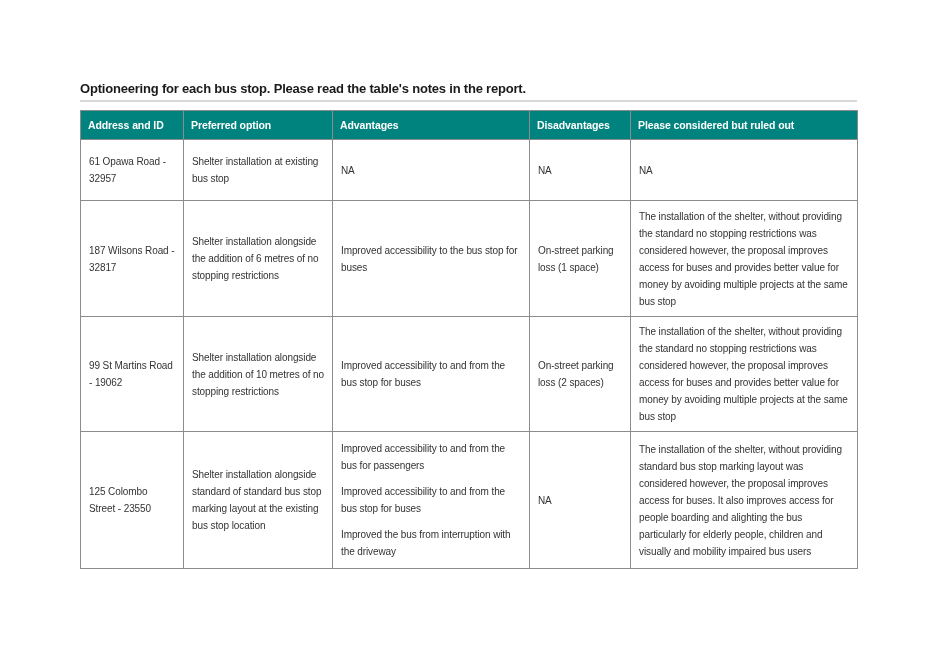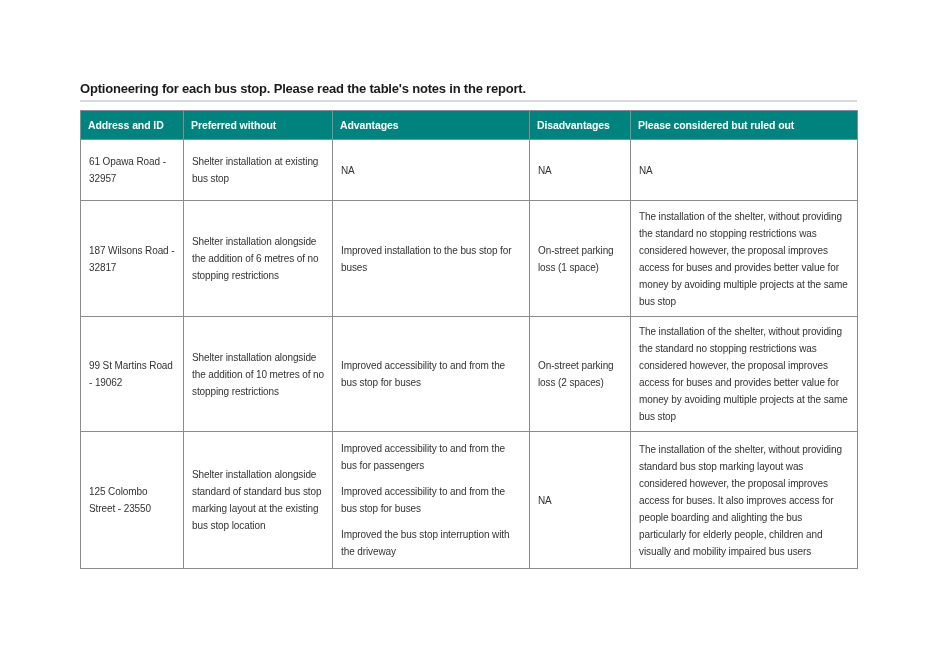--- a/index.html
+++ b/index.html
@@ -84,21 +84,21 @@
     <colgroup>
       <col class="c1">
         <col class="c2">
         <col class="c3">
         <col class="c4">
         <col class="c5">
     </colgroup>
     <thead>
       <tr>
         <th>Address and ID</th>
-        <th>Preferred without</th>
+        <th>Preferred option</th>
         <th>Advantages</th>
         <th>Disadvantages</th>
         <th>Please considered but ruled out</th>
       </tr>
     </thead>
     <tbody id="table-body">
         <tr>
           <td>
             <p>61 Opawa Road - 32957</p>
           </td>
@@ -116,21 +116,21 @@
           </td>
         </tr>
         <tr>
           <td>
             <p>187 Wilsons Road - 32817</p>
           </td>
           <td>
             <p>Shelter installation alongside the addition of 6 metres of no stopping restrictions</p>
           </td>
           <td>
-            <p>Improved installation to the bus stop for buses</p>
+            <p>Improved accessibility to the bus stop for buses</p>
           </td>
           <td>
             <p>On-street parking loss (1 space)</p>
           </td>
           <td>
             <p>The installation of the shelter, without providing the standard no stopping restrictions was considered however, the proposal improves access for buses and provides better value for money by avoiding multiple projects at the same bus stop</p>
           </td>
         </tr>
         <tr>
           <td>
@@ -152,21 +152,21 @@
         <tr>
           <td>
             <p>125 Colombo Street - 23550</p>
           </td>
           <td>
             <p>Shelter installation alongside standard of standard bus stop marking layout at the existing bus stop location</p>
           </td>
           <td>
             <p>Improved accessibility to and from the bus for passengers</p>
             <p>Improved accessibility to and from the bus stop for buses</p>
-            <p>Improved the bus stop interruption with the driveway</p>
+            <p>Improved the bus from interruption with the driveway</p>
           </td>
           <td>
             <p>NA</p>
           </td>
           <td>
             <p>The installation of the shelter, without providing standard bus stop marking layout was considered however, the proposal improves access for buses. It also improves access for people boarding and alighting the bus particularly for elderly people, children and visually and mobility impaired bus users</p>
           </td>
         </tr>
       </tbody>
   </table>

